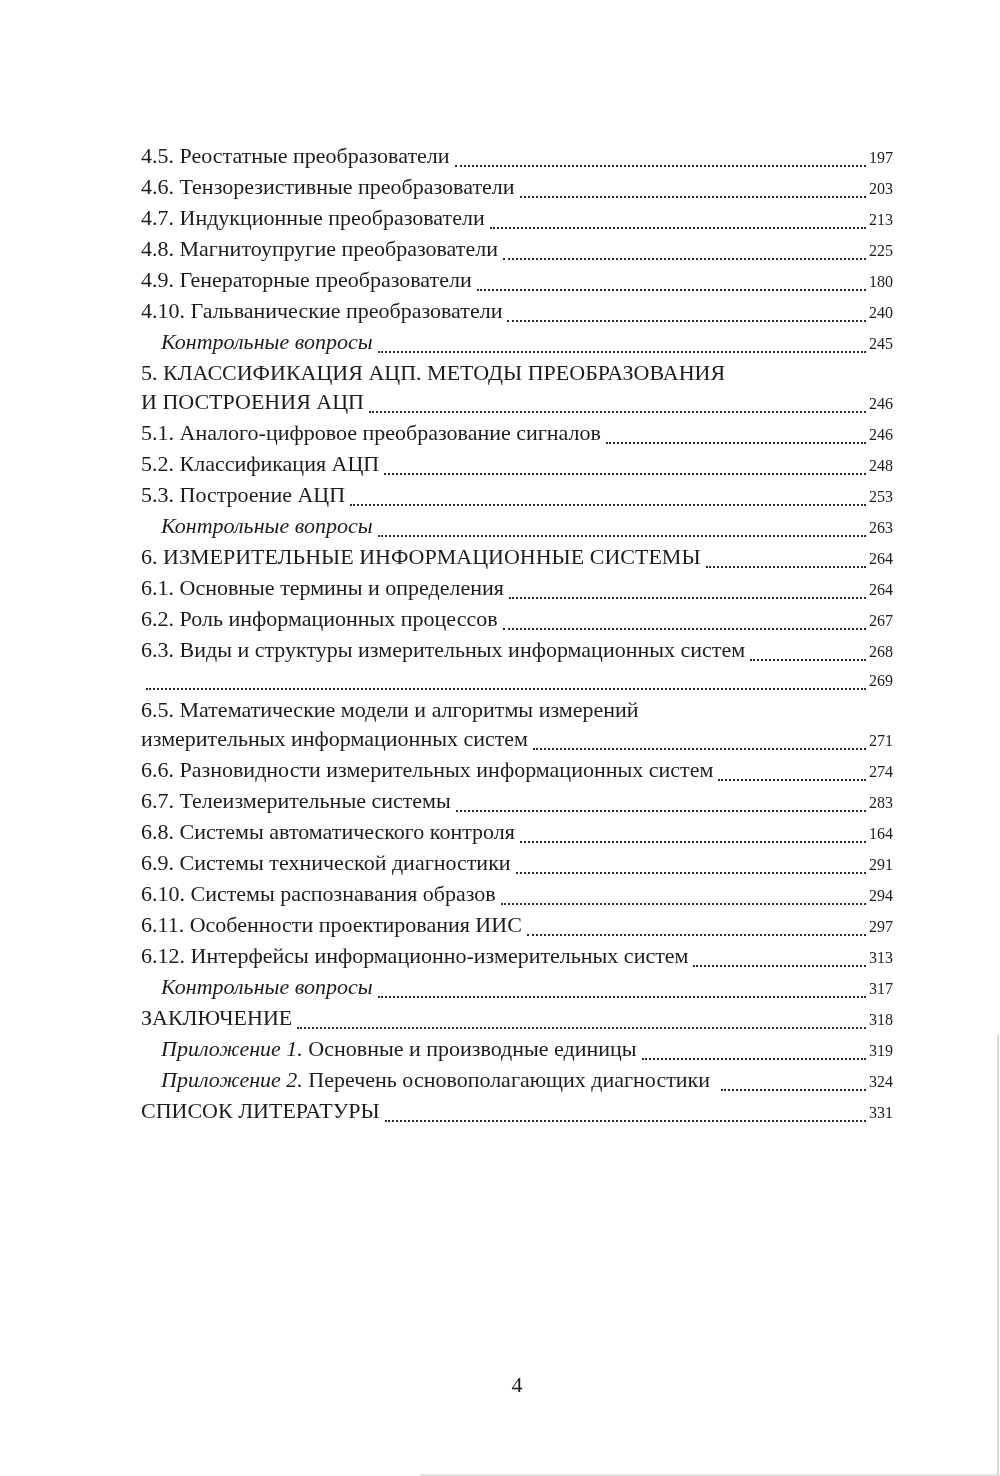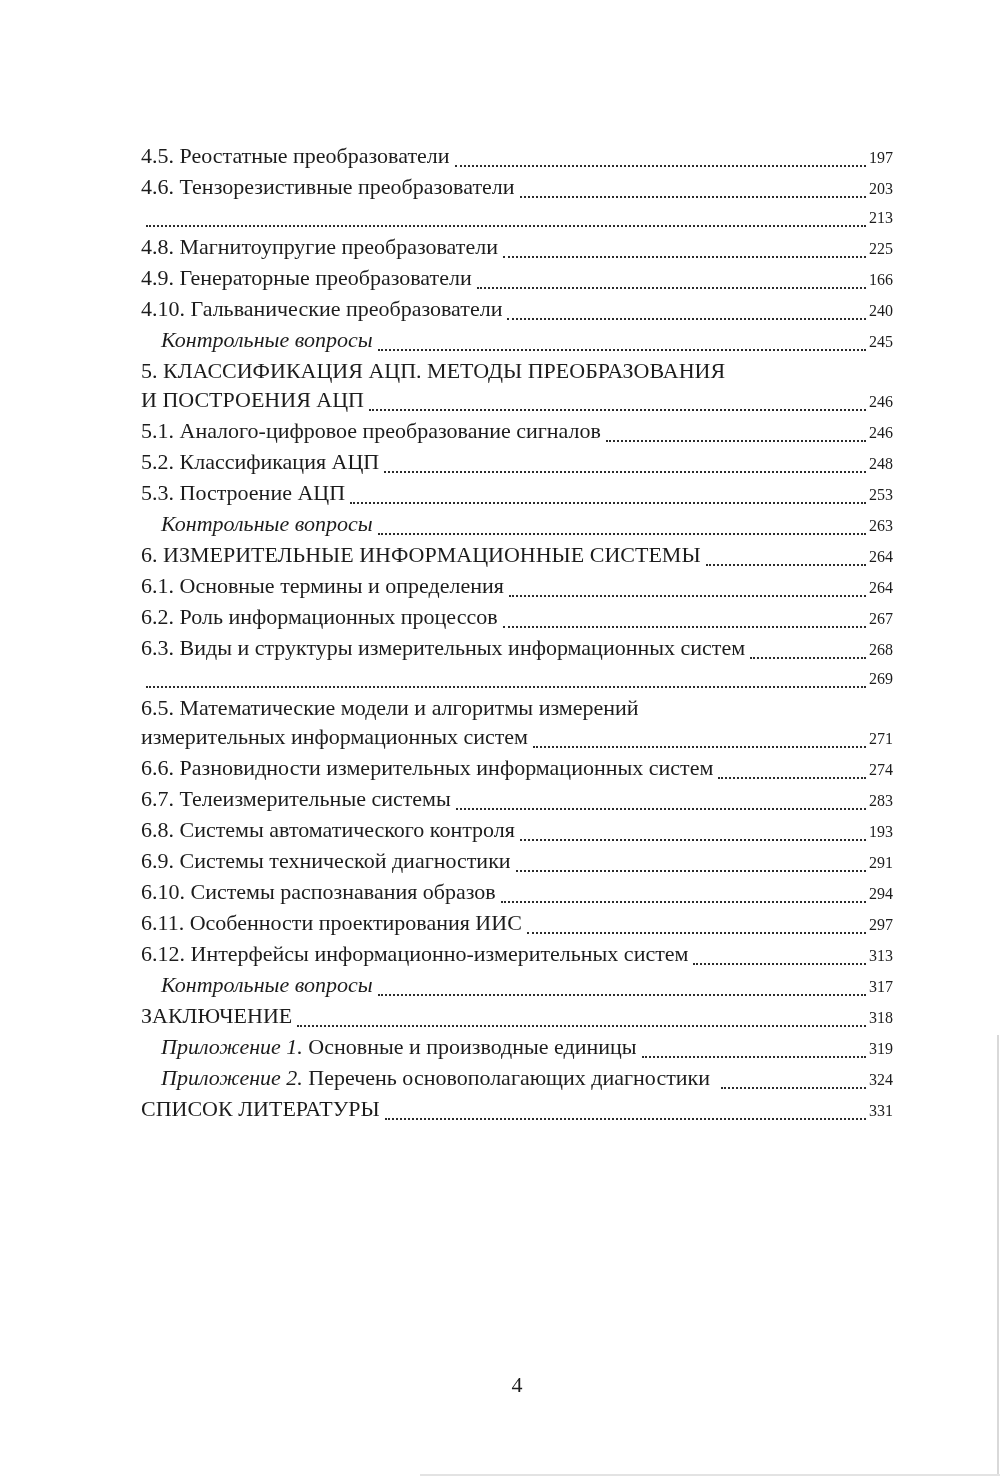--- a/index.html
+++ b/index.html
@@ -81,36 +81,37 @@
       </div>
       <div class="toc-entry">
         <div class="toc-line">
           <span class="toc-text"><span>4.6. Тензорезистивные преобразователи</span></span>
           <span class="leader"></span>
           <span class="page-num">203</span>
         </div>
       </div>
       <div class="toc-entry">
         <div class="toc-line">
+          <span class="toc-text"><span>4.7. Индукционные преобразователи</span></span>
           <span class="leader"></span>
           <span class="page-num">213</span>
         </div>
       </div>
       <div class="toc-entry">
         <div class="toc-line">
           <span class="toc-text"><span>4.8. Магнитоупругие преобразователи</span></span>
           <span class="leader"></span>
           <span class="page-num">225</span>
         </div>
       </div>
       <div class="toc-entry">
         <div class="toc-line">
           <span class="toc-text"><span>4.9. Генераторные преобразователи</span></span>
           <span class="leader"></span>
-          <span class="page-num">166</span>
+          <span class="page-num">180</span>
         </div>
       </div>
       <div class="toc-entry">
         <div class="toc-line">
           <span class="toc-text"><span>4.10. Гальванические преобразователи</span></span>
           <span class="leader"></span>
           <span class="page-num">240</span>
         </div>
       </div>
       <div class="toc-entry">
@@ -213,21 +214,21 @@
         <div class="toc-line">
           <span class="toc-text"><span>6.7. Телеизмерительные системы</span></span>
           <span class="leader"></span>
           <span class="page-num">283</span>
         </div>
       </div>
       <div class="toc-entry">
         <div class="toc-line">
           <span class="toc-text"><span>6.8. Системы автоматического контроля</span></span>
           <span class="leader"></span>
-          <span class="page-num">193</span>
+          <span class="page-num">164</span>
         </div>
       </div>
       <div class="toc-entry">
         <div class="toc-line">
           <span class="toc-text"><span>6.9. Системы технической диагностики</span></span>
           <span class="leader"></span>
           <span class="page-num">291</span>
         </div>
       </div>
       <div class="toc-entry">

